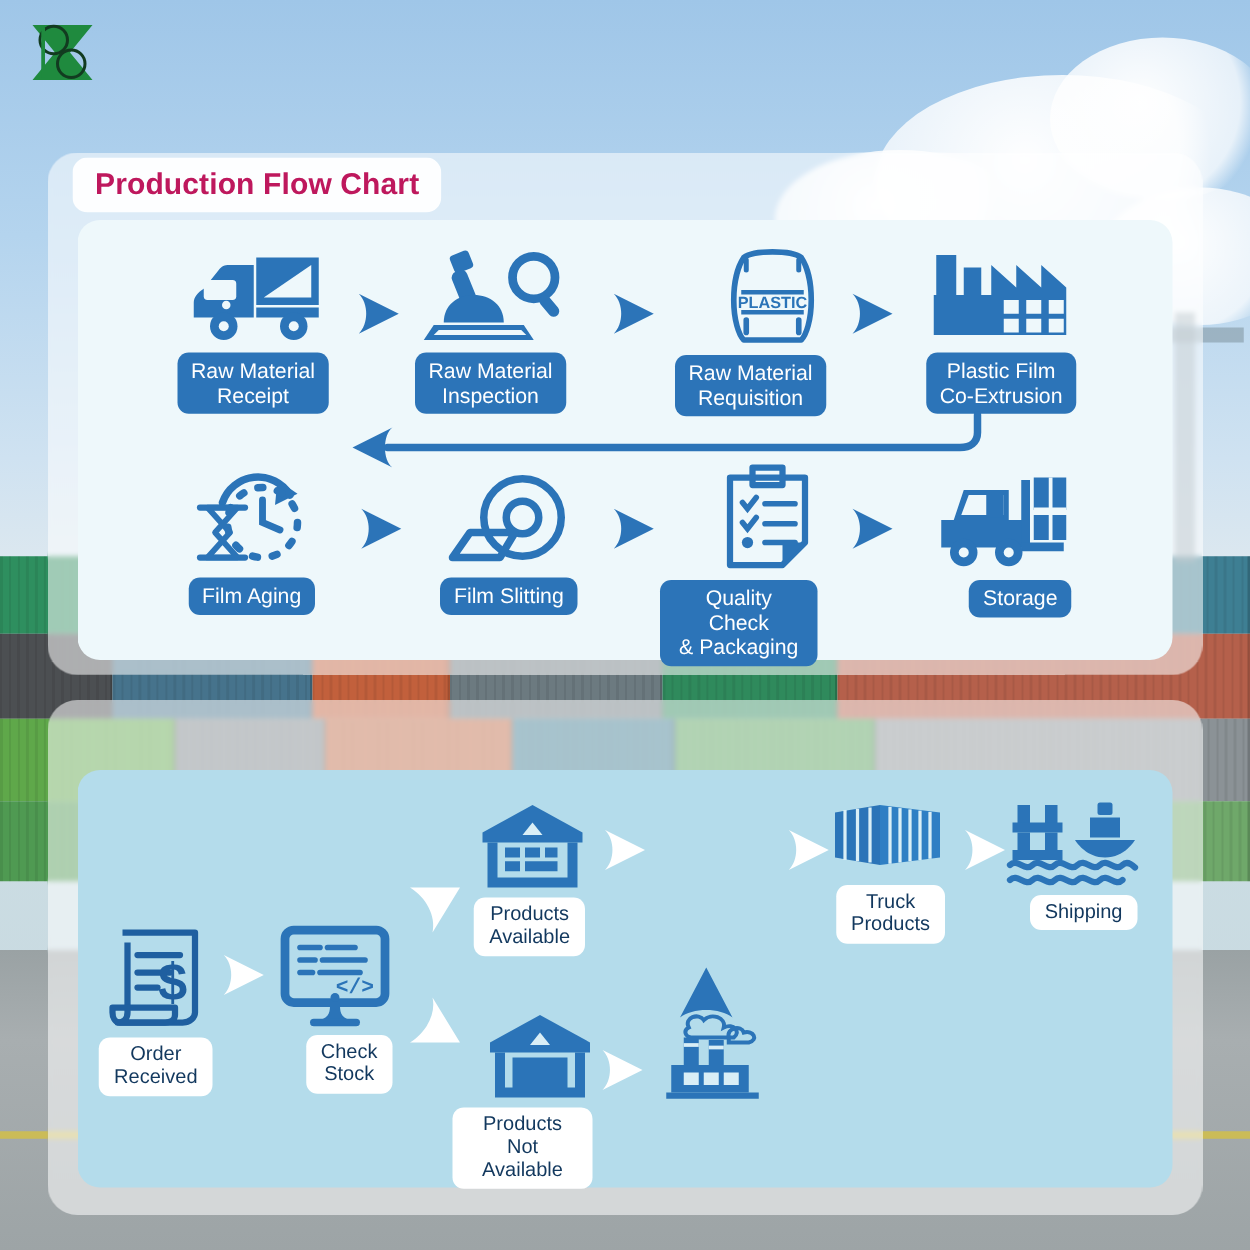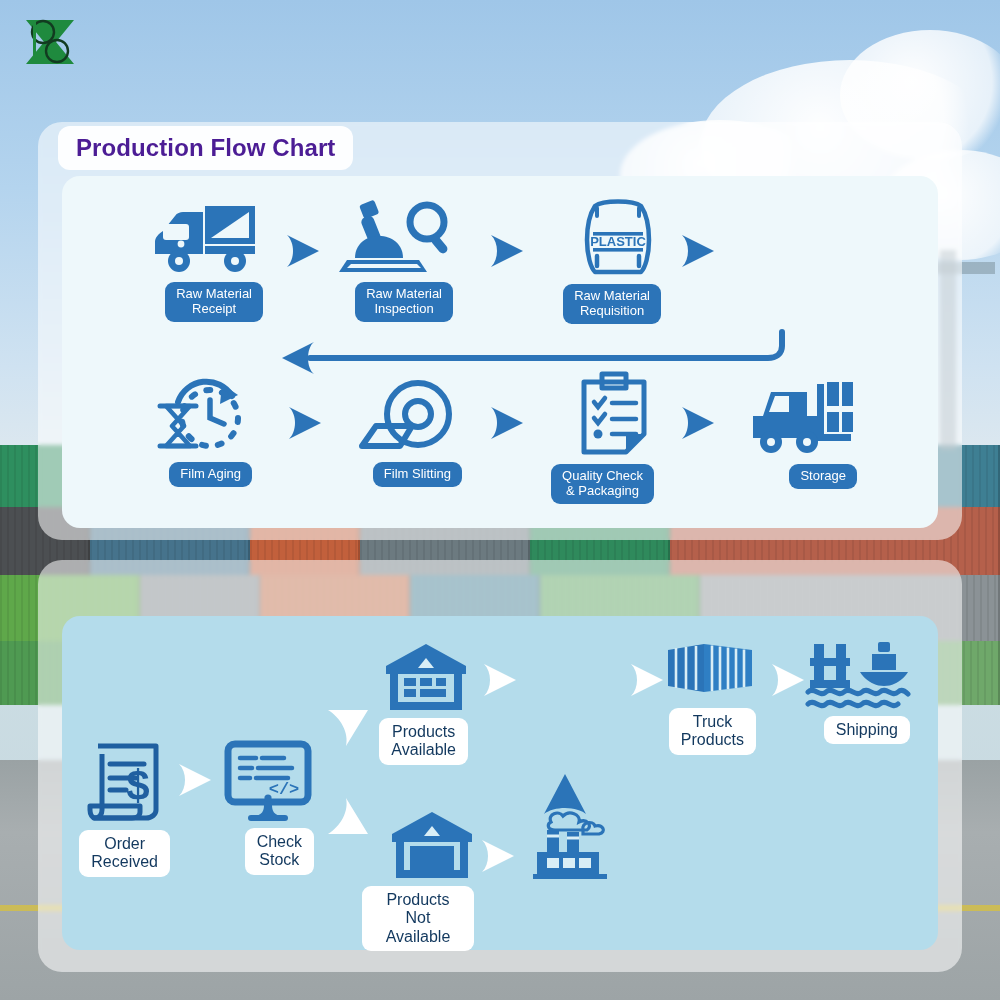--- a/index.html
+++ b/index.html
@@ -50,40 +50,40 @@
     border-radius: 24px;
     backdrop-filter: blur(2px);
   }
   #card-top    { left:38px;  top:122px; width:924px; height:418px; }
   #card-bottom { left:38px;  top:560px; width:924px; height:412px; }
 
   .title-pill {
     position:absolute;
     background:#fdfeff;
     border-radius:12px;
-    color:#4c1d95;
+    color:#be185d;
     font-weight:bold;
     display:flex; align-items:center;
     padding: 0 18px;
     letter-spacing:.1px;
   }
   #title-1 { left:58px;  top:126px; height:44px; font-size:24px; }
   #title-2 { left:58px;  top:563px; height:44px; font-size:26px; }
 
   .panel { position:absolute; border-radius:18px; }
   #panel-1 { left:62px; top:176px; width:876px; height:352px; background:#eef8fb; }
   #panel-2 { left:62px; top:616px; width:876px; height:334px; background:#b4dceb; }
 
   
   .node { position:absolute; display:flex; flex-direction:column; align-items:flex-end; }
   .node .icon { display:block; }
   .lbl {
     margin-top:6px;
     border-radius:9px;
-    font-size:13px;
+    font-size:17px;
     line-height:1.15;
     text-align:center;
     padding:5px 11px;
     white-space:pre-line;
   }
   .lbl-blue  { background:#2c74b8; color:#ffffff; }
   .lbl-white { background:#ffffff; color:#12385e; font-size:16px; padding:5px 12px; }
 
   .arrow { position:absolute; }
 
@@ -222,20 +222,41 @@
     <span class="lbl lbl-blue">Raw Material
 Requisition</span>
   </div>
 
   <div class="arrow" style="left:678px; top:233px;">
     <svg width="40" height="36" viewBox="0 0 40 36">
         <path d="M4 2 L36 18 L4 34 C12 26 12 10 4 2 Z" fill="#2c74b8"></path>
       </svg>
   </div>
 
+  <div class="node" style="left:733px; top:198px; width:128px;">
+    <span class="icon">
+      <svg width="120" height="78" viewBox="0 0 120 78">
+        <g fill="#2b74b8">
+          <rect x="8" y="6" width="16" height="34"></rect>
+          <rect x="30" y="16" width="14" height="24"></rect>
+          <path d="M52 14 L72 32 L72 14 L92 32 L92 14 L112 32 L112 70 L6 70 L6 38 L52 38 Z"></path>
+        </g>
+        <g fill="#eef8fb">
+          <rect x="62" y="42" width="12" height="11"></rect>
+            <rect x="80" y="42" width="12" height="11"></rect>
+          <rect x="98" y="42" width="12" height="11"></rect>
+          <rect x="62" y="57" width="12" height="11"></rect>
+            <rect x="80" y="57" width="12" height="11"></rect>
+          <rect x="98" y="57" width="12" height="11"></rect>
+        </g>
+      </svg>
+    </span>
+    <span class="lbl lbl-blue">Plastic Film
+Co-Extrusion</span>
+  </div>
 
   <div class="arrow" style="left:270px; top:330px;">
     <svg width="520" height="46" viewBox="0 0 520 46">
       <path d="M512 2 L512 16 C512 24 506 28 498 28 L40 28" fill="none" stroke="#2c74b8" stroke-width="6" stroke-linecap="round"></path>
       <path d="M44 12 L12 28 L44 44 C36 38 36 18 44 12 Z" fill="#2c74b8"></path>
     </svg>
   </div>
 
   <div class="node" style="left:140px; top:378px; width:112px;">
     <span class="icon">

